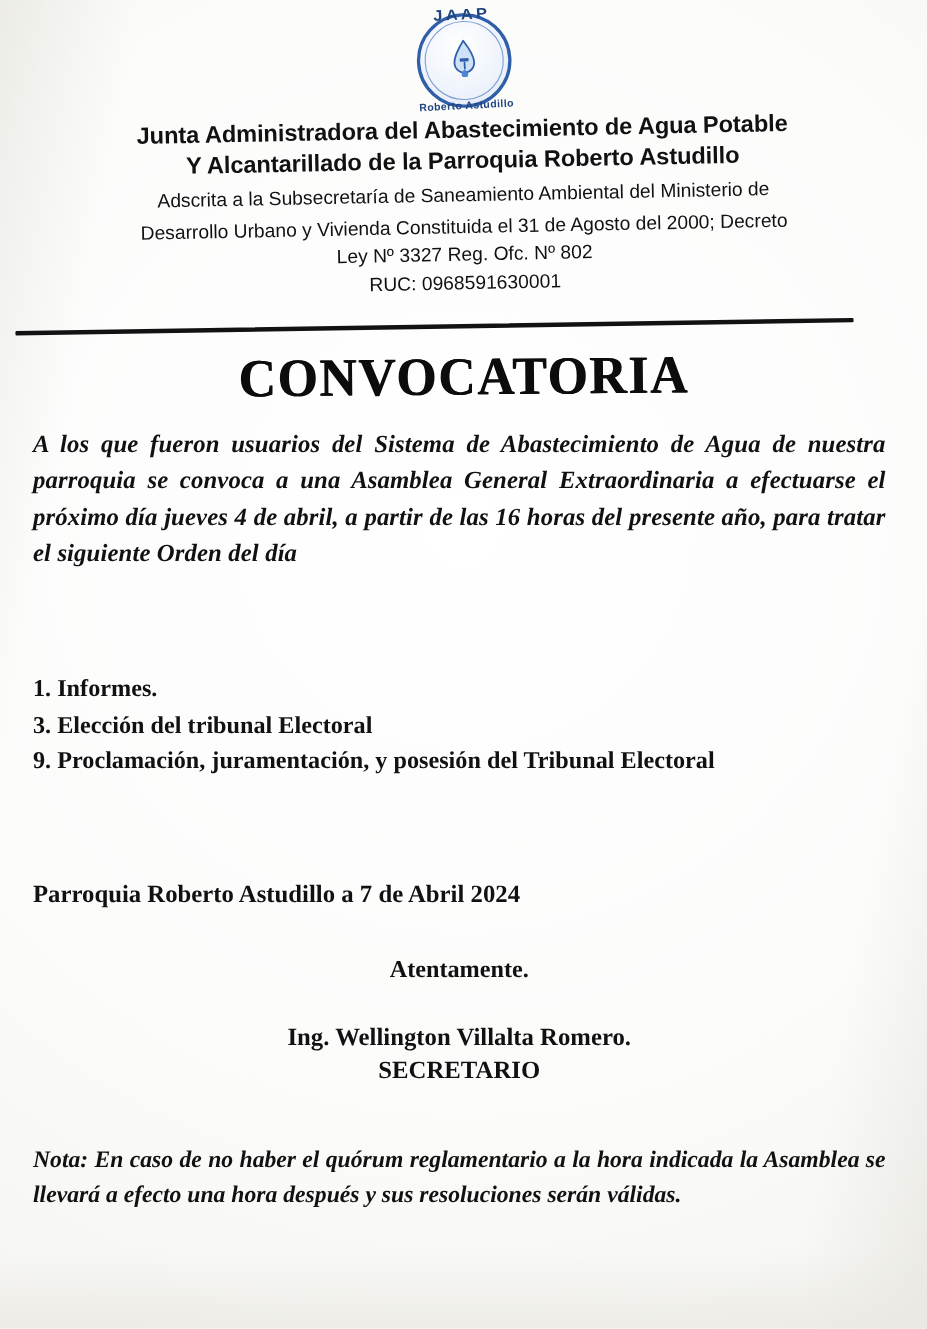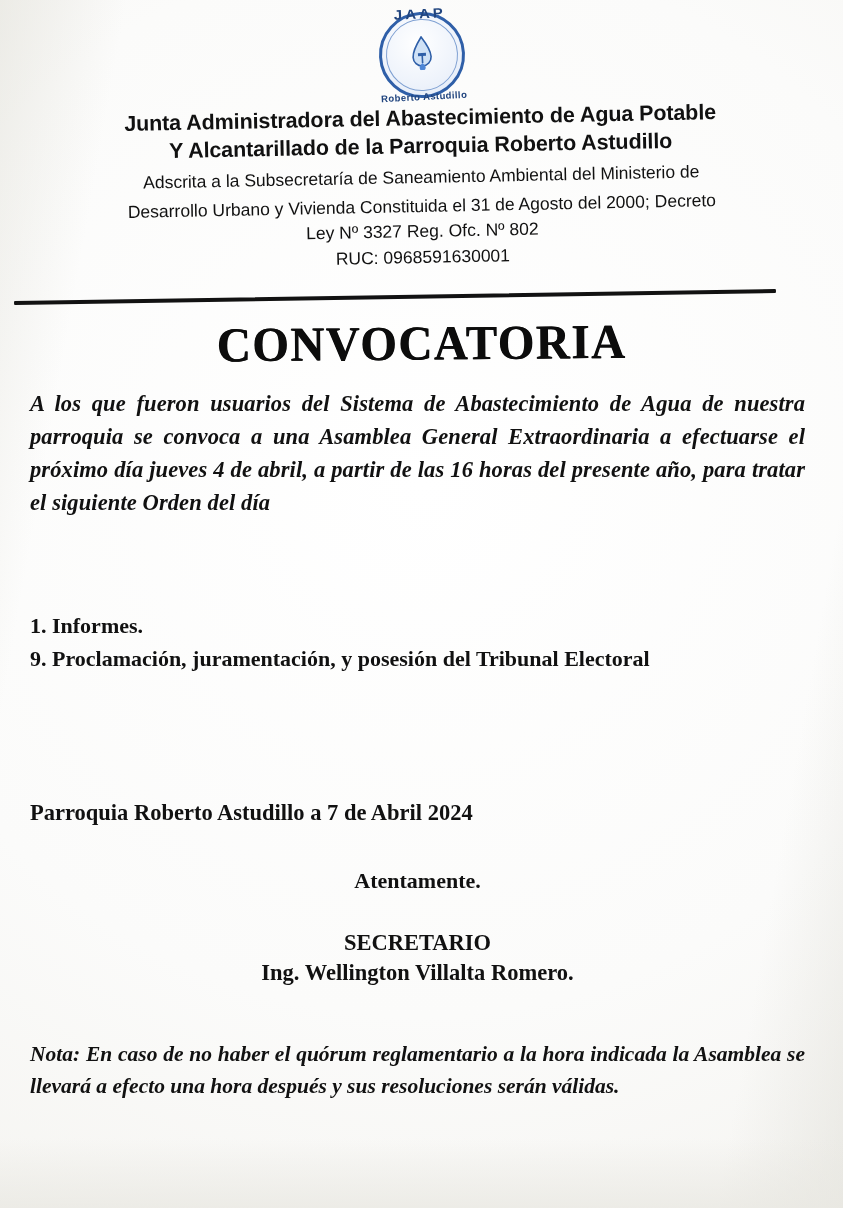--- a/index.html
+++ b/index.html
@@ -257,27 +257,28 @@
   </div>
 
   <div class="rule"></div>
 
   <div class="title">CONVOCATORIA</div>
 
   <div class="body-block para">A los que fueron usuarios del Sistema de Abastecimiento de Agua de nuestra parroquia se convoca a una Asamblea General Extraordinaria a efectuarse el próximo día jueves 4 de abril, a partir de las 16 horas del presente año, para tratar el siguiente Orden del día</div>
 
   <div class="body-block agenda">
     <div class="item">1. Informes.</div>
+    <div class="item">3. Elección del tribunal Electoral</div>
     <div class="item">9. Proclamación, juramentación, y posesión del Tribunal Electoral</div>
   </div>
 
   <div class="body-block place-date">Parroquia Roberto Astudillo a 7 de Abril 2024</div>
 
   <div class="body-block atentamente">Atentamente.</div>
 
   <div class="body-block signature">
+    <div>Ing. Wellington Villalta Romero.</div>
     <div>SECRETARIO</div>
-    <div>Ing. Wellington Villalta Romero.</div>
   </div>
 
   <div class="body-block note">Nota: En caso de no haber el quórum reglamentario a la hora indicada la Asamblea se llevará a efecto una hora después y sus resoluciones serán válidas.</div>
 
 </div>
 
 </body></html>

